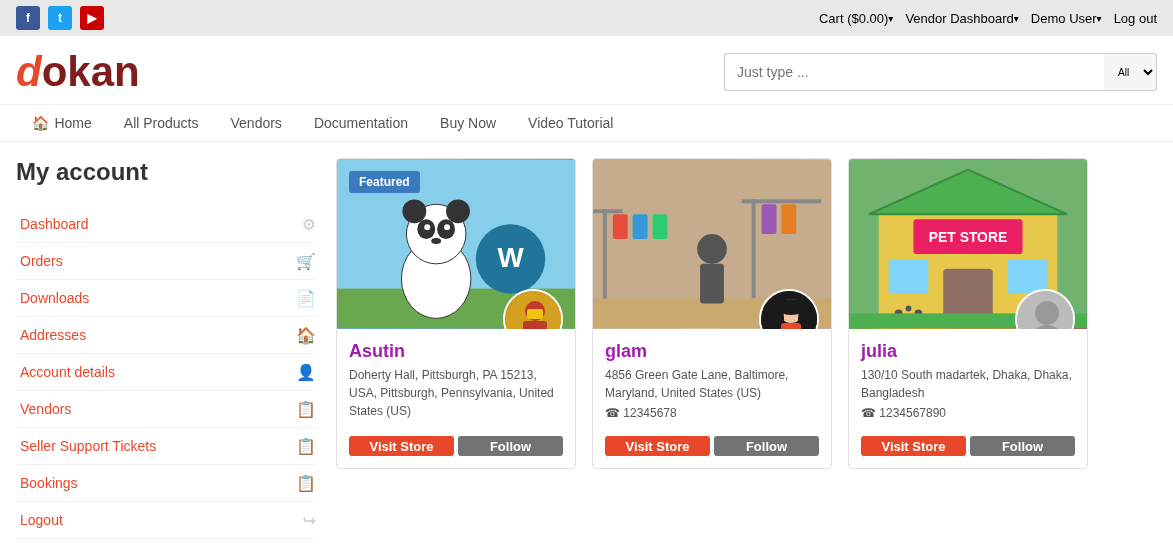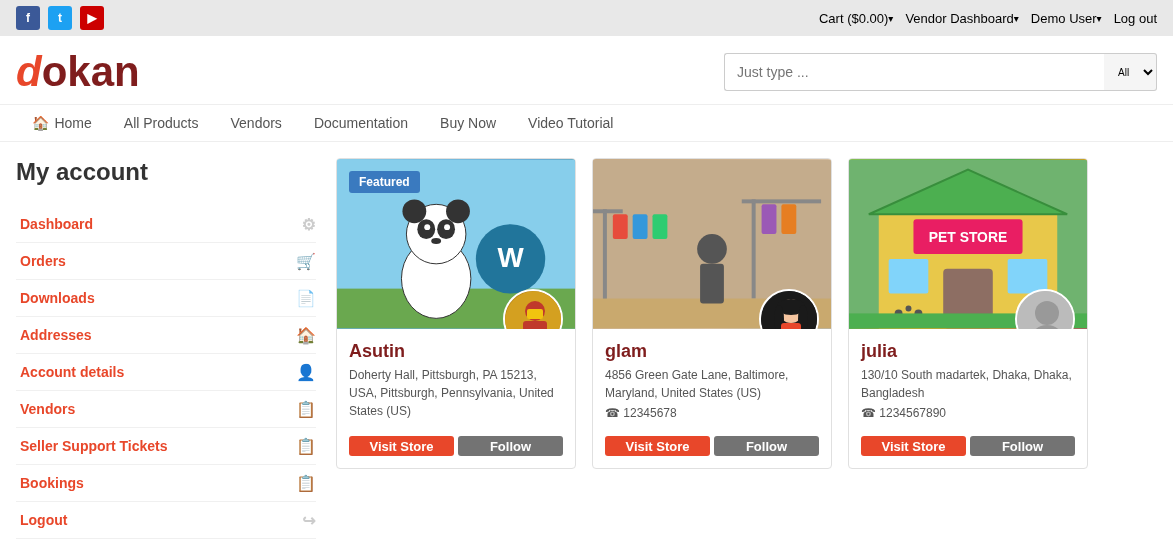--- a/index.html
+++ b/index.html
@@ -73,21 +73,21 @@
     .main-layout {
       display: flex;
       padding: 16px;
       gap: 20px;
       min-height: 400px;
     }
 
     
     .sidebar { width: 300px; flex-shrink: 0; }
     .sidebar-title { font-size: 24px; font-weight: bold; margin-bottom: 20px; color: #333; }
-    .sidebar-menu { list-style: none; font-weight: bold; }
+    .sidebar-menu { list-style: none; }
     .sidebar-menu li {
       border-bottom: 1px solid #f0f0f0;
       display: flex; align-items: center; justify-content: space-between;
     }
     .sidebar-menu li a {
       display: block; padding: 10px 4px;
       color: #e8472a; text-decoration: none; font-size: 14px;
       flex: 1;
     }
     .sidebar-icon { color: #ccc; font-size: 16px; }
@@ -120,21 +120,21 @@
       width: 60px; height: 60px;
       border-radius: 50%;
       border: 2px solid #fff;
       position: absolute;
       bottom: -20px; right: 12px;
       background: #ccc;
       overflow: hidden;
       z-index: 3;
     }
     .store-info { padding: 12px 12px 8px 12px; }
-    .store-name { font-size: 18px; font-weight: bold; color: #7f1d1d; margin-bottom: 4px; }
+    .store-name { font-size: 18px; font-weight: bold; color: #a21caf; margin-bottom: 4px; }
     .store-address { font-size: 12px; color: #555; line-height: 1.5; }
     .store-phone { font-size: 12px; color: #555; margin-top: 4px; }
     .store-actions {
       display: flex; gap: 4px; padding: 8px 12px 12px;
     }
     .btn-visit, .btn-follow {
       flex: 1; height: 20px;
       border: none; border-radius: 3px;
       font-size: 13px; font-weight: bold;
       cursor: pointer; color: #fff;

